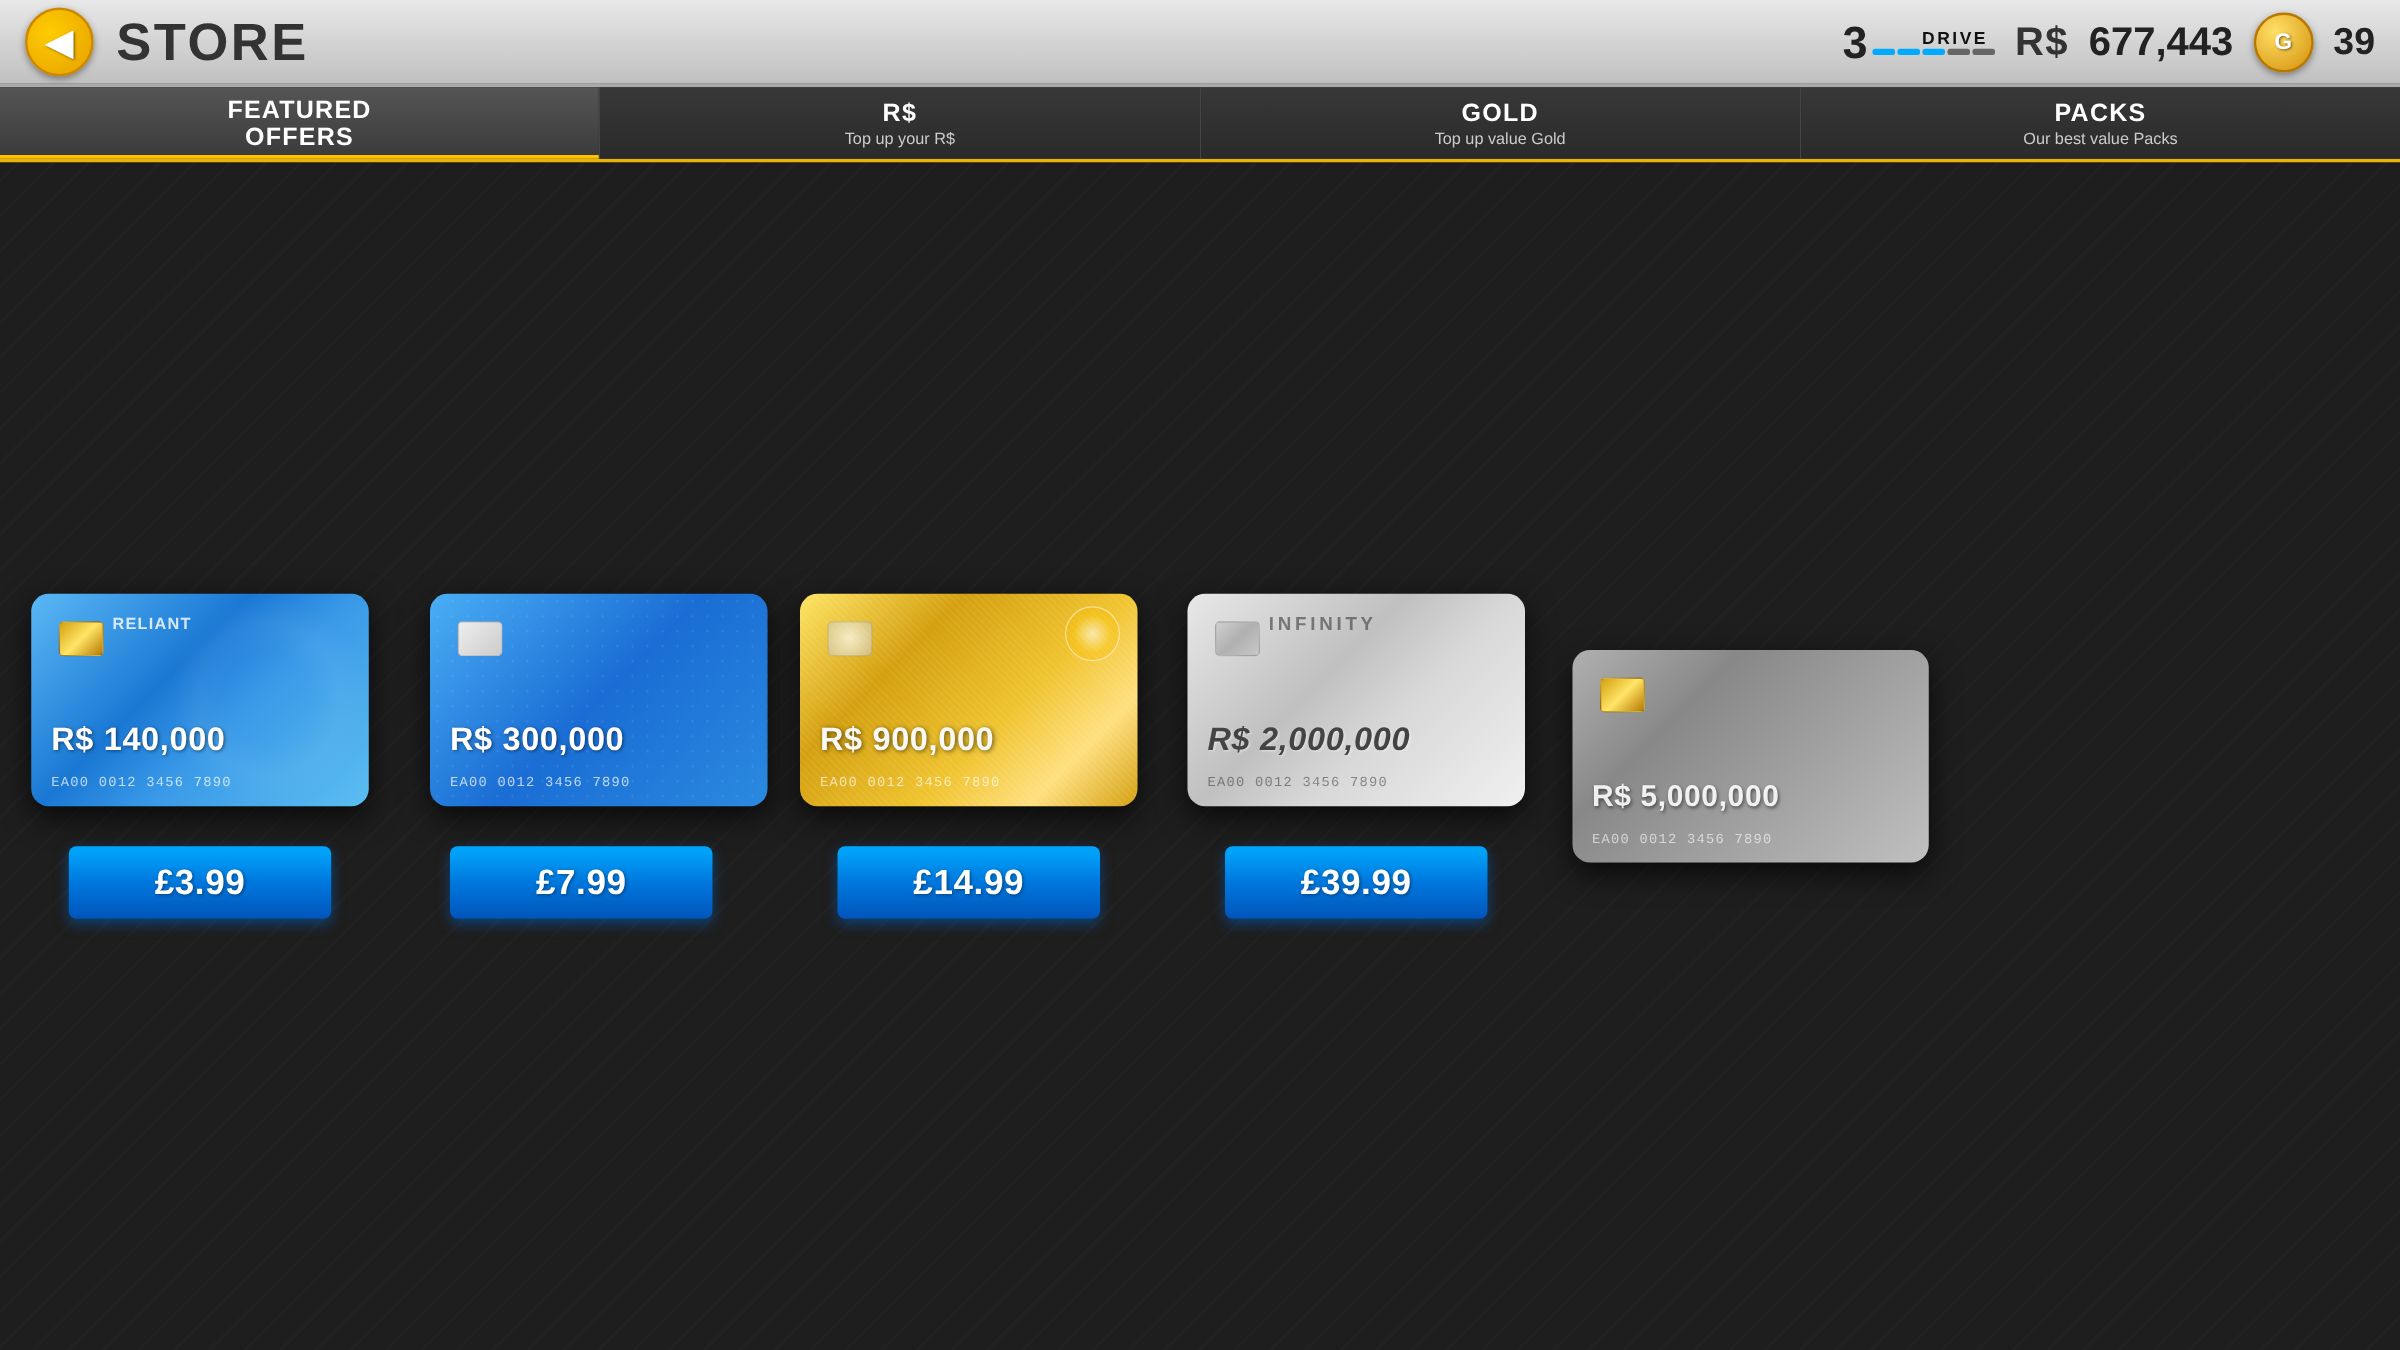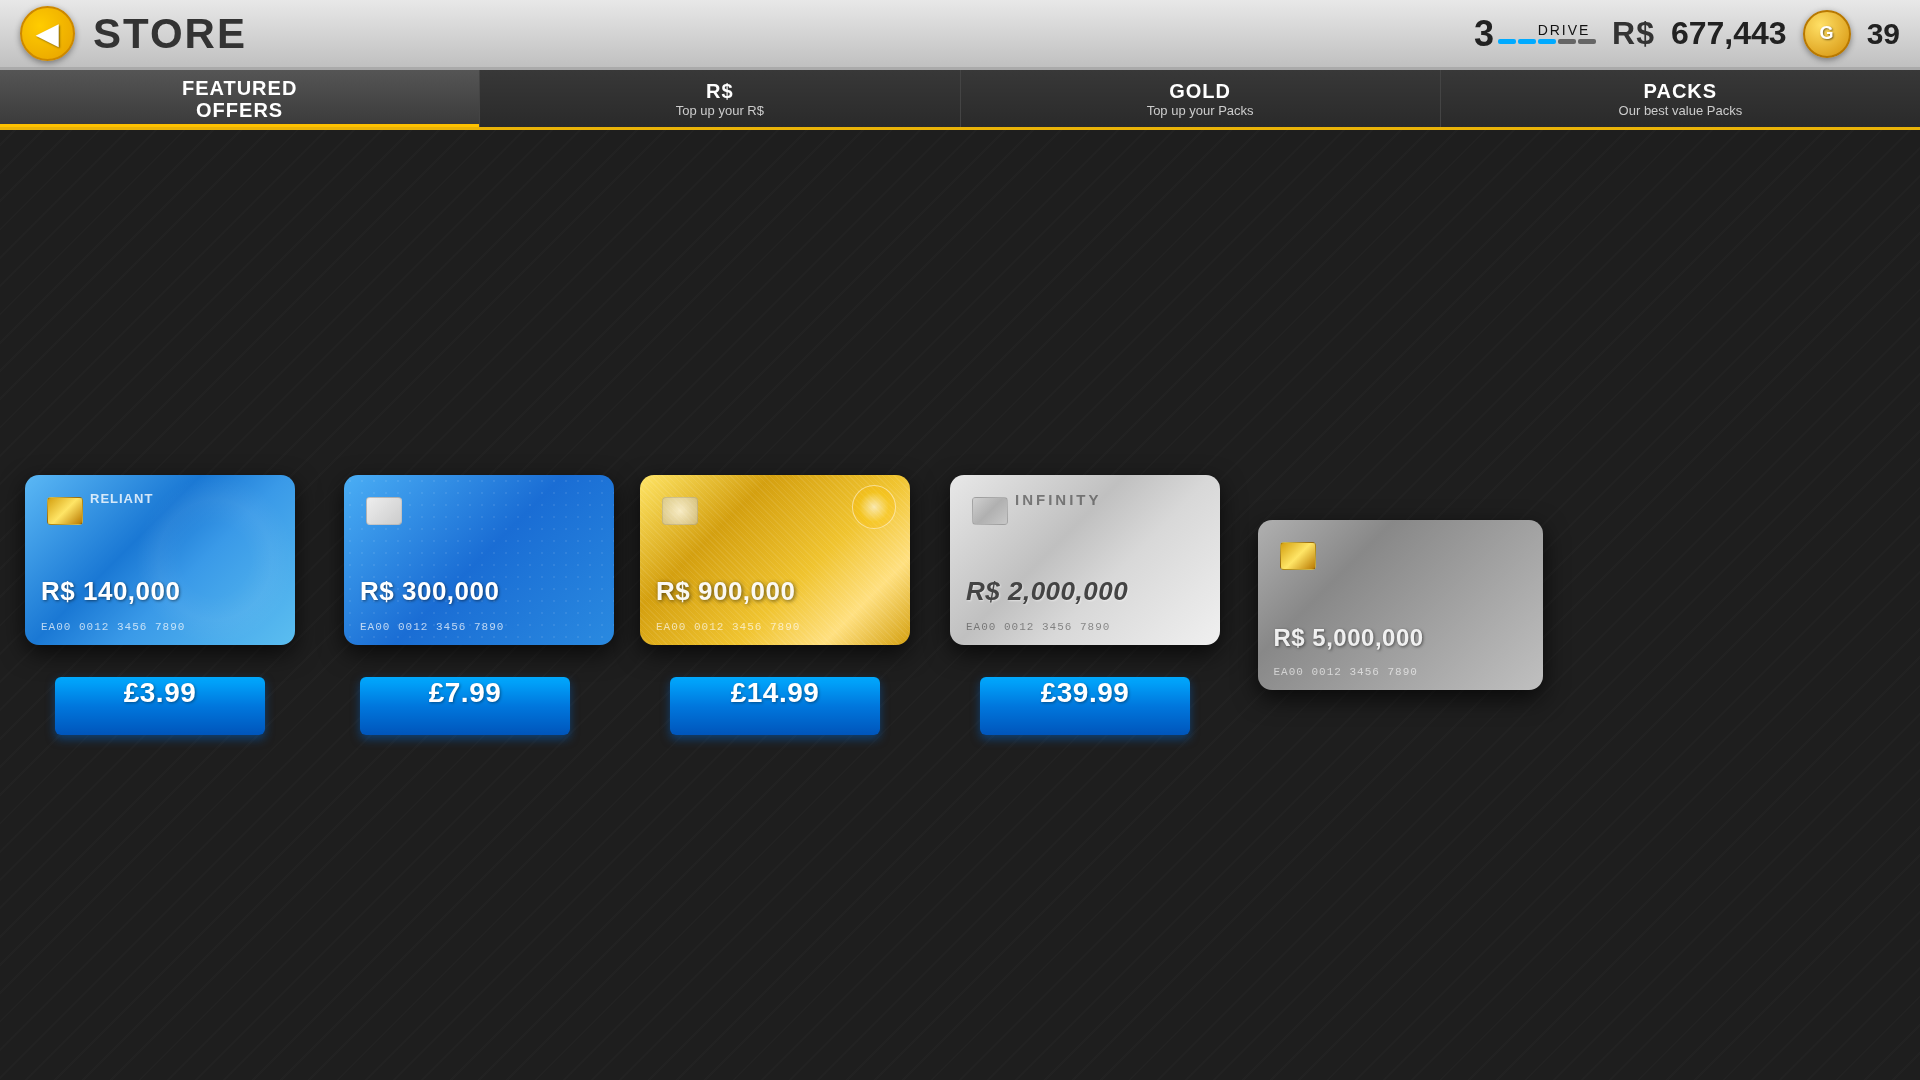--- a/index.html
+++ b/index.html
@@ -73,21 +73,21 @@
     }
 
     .drive-text-block {
       display: flex;
       flex-direction: column;
       align-items: center;
     }
 
     .drive-text {
       font-size: 14px;
-      font-weight: 400;
+      font-weight: 700;
       color: #111;
       letter-spacing: 2px;
       line-height: 1;
       padding-left: 34px;
     }
 
     .drive-bar {
       display: flex;
       gap: 2px;
       margin-top: 2px;
@@ -367,21 +367,21 @@
 
     
     .price-btn {
       width: 210px;
       height: 58px;
       border-radius: 6px;
       background: linear-gradient(180deg, #00aaff 0%, #0077dd 50%, #0055bb 100%);
       border: none;
       cursor: pointer;
       display: flex;
-      align-items: flex-start;
+      align-items: center;
       justify-content: center;
       box-shadow: 0 4px 10px rgba(0,100,200,0.5);
     }
 
     .price-text {
       font-size: 28px;
       font-weight: 900;
       color: white;
       text-shadow: 1px 1px 3px rgba(0,0,0,0.4);
       letter-spacing: 0.5px;
@@ -471,21 +471,21 @@
     <span class="nav-tab-main">FEATURED</span>
     <span class="nav-tab-main">OFFERS</span>
     <div class="active-underline"></div>
   </div>
   <div class="nav-tab inactive">
     <span class="nav-tab-main">R$</span>
     <span class="nav-tab-sub">Top up your R$</span>
   </div>
   <div class="nav-tab inactive">
     <span class="nav-tab-main">GOLD</span>
-    <span class="nav-tab-sub">Top up your Packs</span>
+    <span class="nav-tab-sub">Top up value Gold</span>
   </div>
   <div class="nav-tab inactive">
     <span class="nav-tab-main">PACKS</span>
     <span class="nav-tab-sub">Our best value Packs</span>
   </div>
 </div>
 
 <div class="main-content">
   <div class="cards-row">
 

